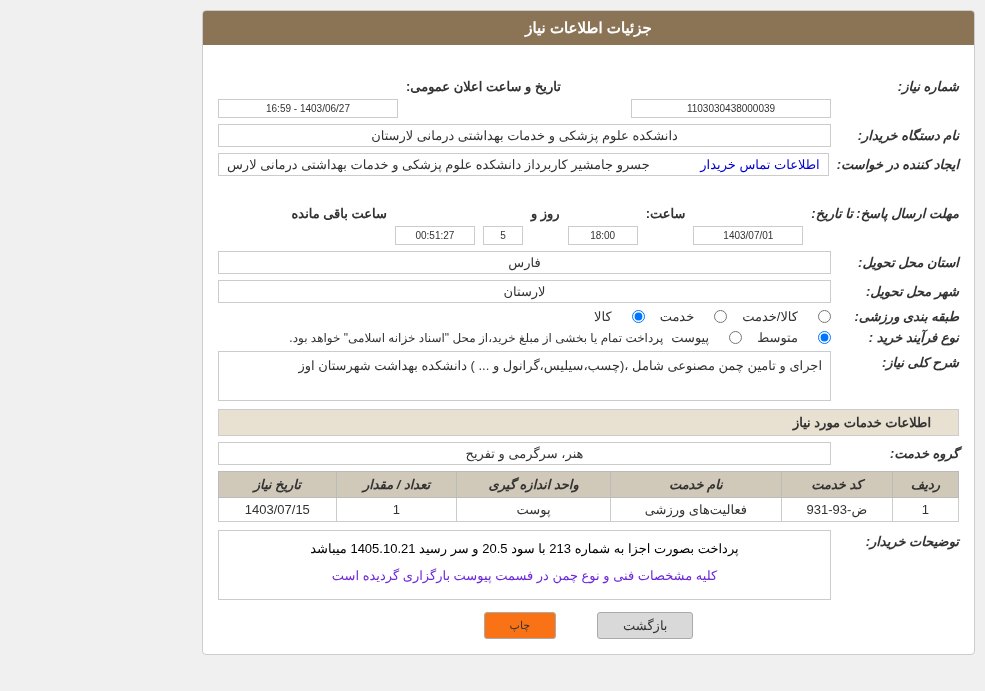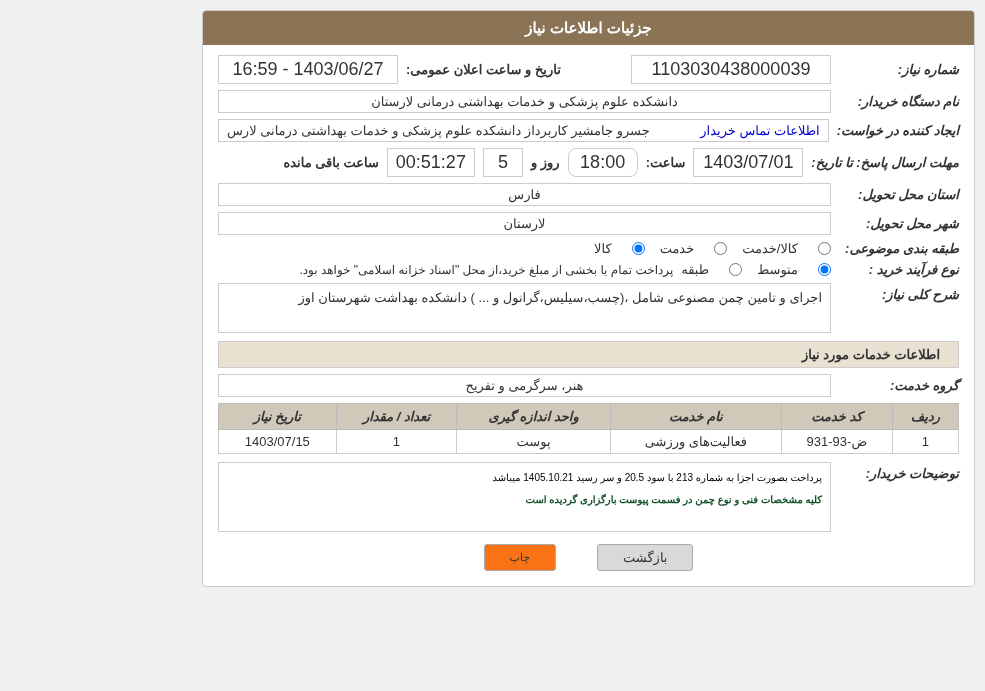--- a/index.html
+++ b/index.html
@@ -32,21 +32,22 @@
     }
     .card-body {
       padding: 10px 15px;
     }
     .value-box {
       border: 1px solid #ccc;
       background: #fff;
       padding: 3px 8px;
       min-width: 80px;
       text-align: center;
-      font-size: 18px;
+      font-size: 10px;
+      margin-top: 44px;
     }
     .value-box-wide {
       border: 1px solid #ccc;
       background: #fff;
       padding: 3px 8px;
       flex: 1;
       text-align: center;
       font-size: 13px;
     }
     .link-blue {
@@ -69,21 +70,21 @@
       align-items: center;
       gap: 20px;
     }
     .radio-item input[type=radio] {
       margin: 0;
     }
 
     .section-header {
       background: #e8e0d0;
       border: 1px solid #ccc;
-      padding: 5px 18px;
+      padding: 5px 27px;
       font-weight: bold;
       font-size: 13px;
       margin: 8px 0 6px 0;
       text-align: right;
     }
 
     .description-box {
       border: 1px solid #ccc;
       padding: 6px 8px;
       min-height: 50px;
@@ -112,34 +113,33 @@
       border: 1px solid #ccc;
       padding: 4px 8px;
       text-align: center;
       background: #fff;
     }
 
     .notes-box {
       border: 1px solid #ccc;
       padding: 6px 8px;
       min-height: 70px;
-      text-align: right;
-      font-size: 10px;
+      text-align: center;
+      font-size: 13px;
       direction: rtl;
       background: #fff;
       width: 100%;
     }
     .notes-text {
       color: #000;
       line-height: 1.8;
     }
     .notes-link {
-      color: #14532d;
+      color: #6d28d9;
       text-decoration: none;
-      font-weight: bold;
     }
 
     .buttons-row {
       display: flex;
       justify-content: center;
       gap: 10px;
       margin-top: 12px;
       margin-bottom: 5px;
     }
     .btn-back {
@@ -215,39 +215,39 @@
         <div class="value-box-wide" style="display:flex; align-items:center; justify-content:space-between; padding:3px 8px;">
           <a href="#" class="link-blue">اطلاعات تماس خریدار</a>
           <span>جسرو جامشیر کاربرداز دانشکده علوم پزشکی و خدمات بهداشتی  درمانی لارس</span>
         </div>
       </div>
 
       <div class="row-flex">
         <span class="group-label">مهلت ارسال پاسخ: تا تاریخ:</span>
         <div class="value-box" style="min-width:110px;">1403/07/01</div>
         <span class="inline-label">ساعت:</span>
-        <div class="value-box" style="min-width:70px;border-radius:8px;">18:00</div>
+        <div class="value-box" style="min-width:70px;">18:00</div>
         <span class="inline-label">روز و</span>
         <div class="value-box" style="min-width:40px;">5</div>
         <div class="value-box" style="min-width:80px;">00:51:27</div>
         <span class="inline-label">ساعت باقی مانده</span>
       </div>
 
       <div class="row-flex">
         <span class="group-label">استان محل تحویل:</span>
         <div class="value-box-wide">فارس</div>
       </div>
 
       <div class="row-flex">
         <span class="group-label">شهر محل تحویل:</span>
         <div class="value-box-wide">لارستان</div>
       </div>
 
       <div class="row-flex">
-        <span class="group-label">طبقه بندی موضوعی:</span>
+        <span class="group-label">طبقه بندی ورزشی:</span>
         <div class="radio-group">
           <div class="radio-item">
             <input type="radio" name="category" style="">
             <span>کالا/خدمت</span>
           </div>
           <div class="radio-item">
             <input type="radio" name="category" style="">
             <span>خدمت</span>
           </div>
           <div class="radio-item">
@@ -259,21 +259,21 @@
 
       <div class="row-flex">
         <span class="group-label">نوع فرآیند خرید :</span>
         <div class="radio-group">
           <div class="radio-item">
             <input type="radio" name="process" checked="" style="">
             <span>متوسط</span>
           </div>
           <div class="radio-item">
             <input type="radio" name="process" style="">
-            <span>طبقه</span>
+            <span>پیوست</span>
           </div>
         </div>
         <span class="process-note">پرداخت تمام یا بخشی از مبلغ خرید،از محل "اسناد خزانه اسلامی" خواهد بود.</span>
       </div>
 
       <div class="row-flex" style="align-items:flex-start;">
         <span class="group-label" style="padding-top:4px;">شرح کلی نیاز:</span>
         <div class="description-box">اجرای و تامین  چمن مصنوعی شامل ،(چسب،سیلیس،گرانول و ... ) دانشکده بهداشت شهرستان اوز</div>
       </div>
 

